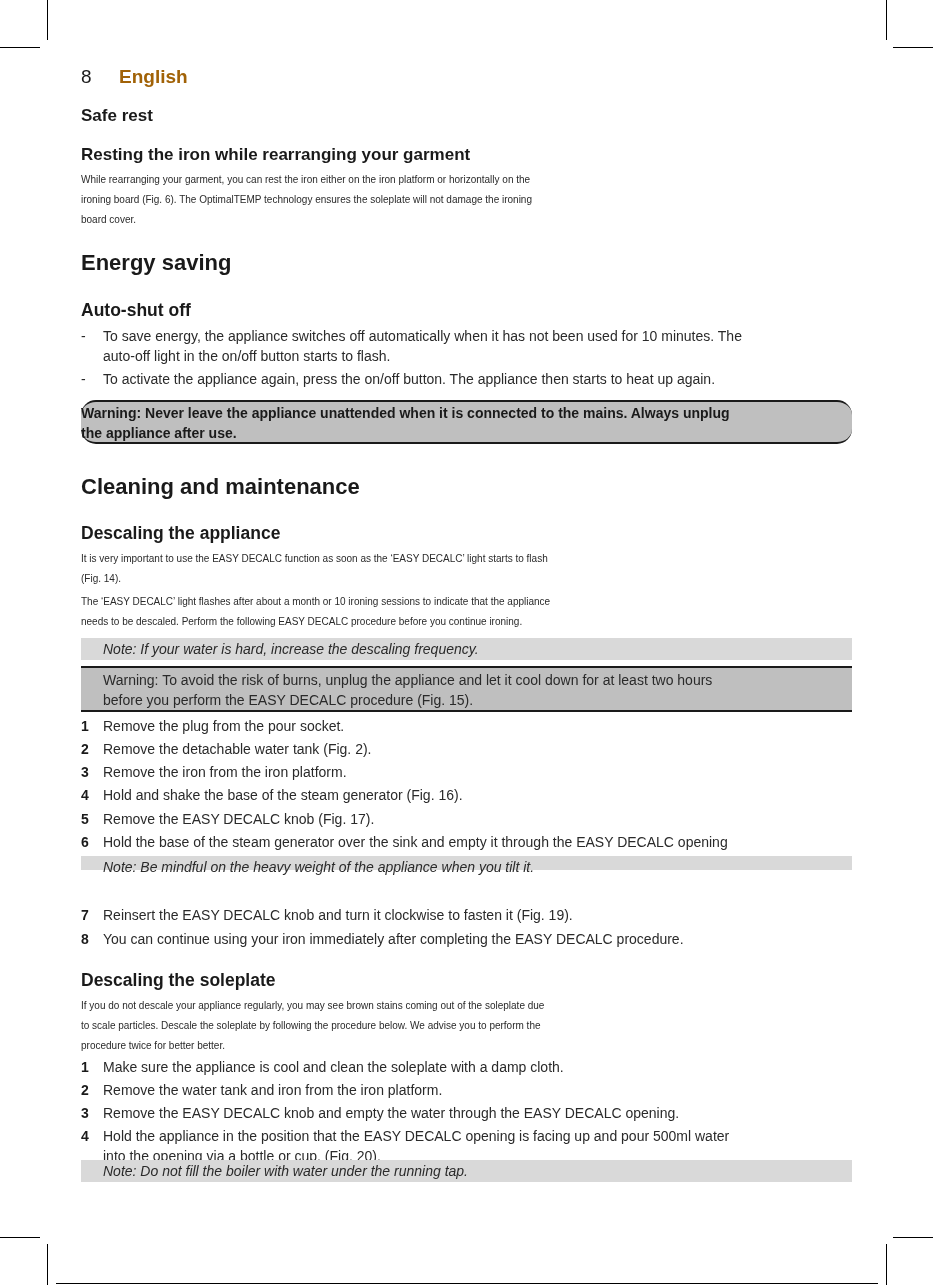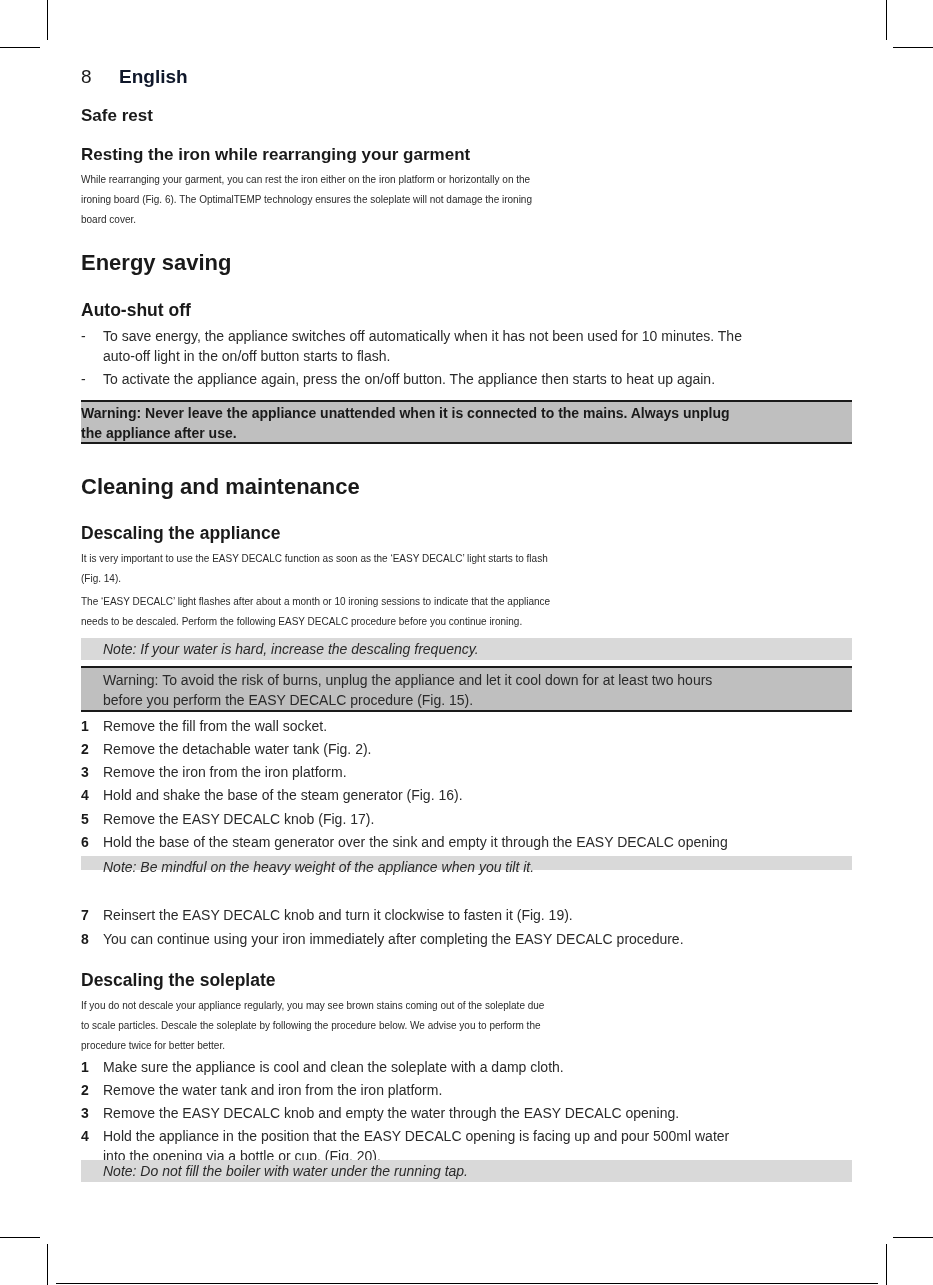--- a/index.html
+++ b/index.html
@@ -5,32 +5,32 @@
     html, body { margin: 0; padding: 0; }
     body {
       width: 933px; height: 1285px; position: relative; overflow: hidden;
       background: #ffffff; color: #1a1a1a;
       font-family: "Liberation Sans", sans-serif;
     }
     .mark { position: absolute; background: #000; }
     .page { position: absolute; left: 81px; top: 0; width: 771px; }
     .header { position: absolute; top: 66px; left: 0; font-size: 19px; font-weight: bold; white-space: nowrap; }
     .header .num { color: #1a1a1a; font-weight: normal; display: inline-block; width: 38px; }
-    .header .lang { color: #0f172a; margin-top: 48px; }
+    .header .lang { color: #a16207; margin-top: 48px; }
     h1 { margin: 0; font-size: 22px; font-weight: bold; color: #1a1a1a; position: absolute; left: 0; }
     h2 { margin: 0; font-size: 17.5px; font-weight: bold; color: #1a1a1a; position: absolute; left: 0; }
     h3 { margin: 0; font-size: 17px; font-weight: bold; color: #1a1a1a; position: absolute; left: 0; }
     .p { position: absolute; left: 0; right: 0; font-size: 10px; line-height: 20px; color: #2a2a2a; }
     .bullet { position: absolute; left: 0; right: 0; font-size: 14px; line-height: 20px; color: #2a2a2a; padding-left: 22px; }
     .bullet .dash { position: absolute; left: 0; top: 0; }
     .step { position: absolute; left: 0; right: 0; font-size: 14px; line-height: 20px; color: #2a2a2a; padding-left: 22px; }
     .step .n { position: absolute; left: 0; top: 0; font-weight: bold; color: #1a1a1a; }
     .note { position: absolute; left: 0; right: 0; background: #d9d9d9; font-size: 14px; line-height: 20px; color: #2a2a2a; padding: 1px 12px 1px 22px; box-sizing: border-box; font-style: italic; }
     .warn { position: absolute; left: 0; right: 0; background: #bfbfbf; border-top: 2px solid #1a1a1a; border-bottom: 2px solid #1a1a1a; font-size: 14px; line-height: 20px; color: #2a2a2a; box-sizing: border-box; }
-    .warn.bold { font-weight: bold; color: #1a1a1a; padding: 1px 0 1px 0; }
+    .warn.bold { font-weight: bold; color: #1a1a1a; padding: 1px 0 1px 0; border-radius: 15px; }
     .warn.indent { padding: 2px 0 2px 22px; }
   </style>
 </head>
 <body>
 
 <div class="mark" style="left:47px;top:0;width:1px;height:40px;"></div>
 <div class="mark" style="left:0;top:47px;width:40px;height:1px;"></div>
 <div class="mark" style="left:886px;top:0;width:1px;height:40px;"></div>
 <div class="mark" style="left:893px;top:47px;width:40px;height:1px;"></div>
 <div class="mark" style="left:0;top:1237px;width:40px;height:1px;"></div>
@@ -82,21 +82,21 @@
   <div class="note" style="top:638px;height:22px;">
     <div>Note: If your water is hard, increase the descaling frequency.</div>
   </div>
   <div class="warn indent" style="top:666px;height:46px;">
     <div>Warning: To avoid the risk of burns, unplug the appliance and let it cool down for at least two hours</div>
     <div>before you perform the EASY DECALC procedure (Fig. 15).</div>
   </div>
 
   <div class="step" style="top:716px;">
     <span class="n">1</span>
-    <div>Remove the fill from the wall socket.</div>
+    <div>Remove the plug from the pour socket.</div>
   </div>
   <div class="step" style="top:739px;">
     <span class="n">2</span>
     <div>Remove the detachable water tank (Fig. 2).</div>
   </div>
   <div class="step" style="top:762px;">
     <span class="n">3</span>
     <div>Remove the iron from the iron platform.</div>
   </div>
   <div class="step" style="top:785px;">

